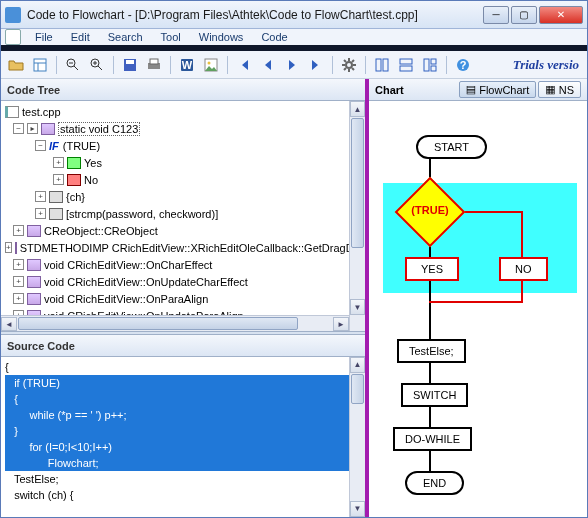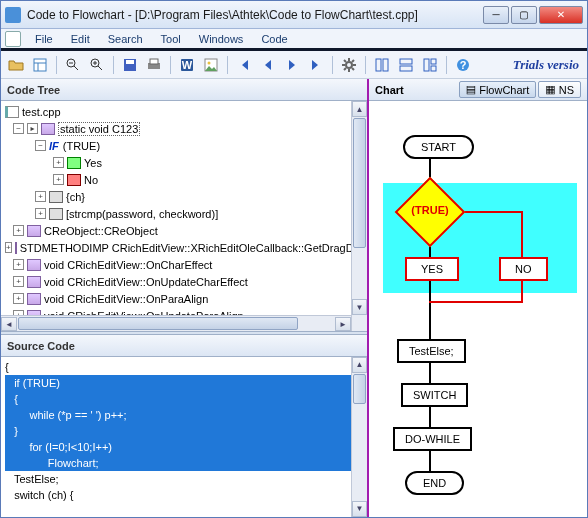--- a/index.html
+++ b/index.html
@@ -6,30 +6,30 @@
 body { background:#fff; }
 .window { width:588px; height:518px; border:1px solid #5a7ab8; background:#eef2fa; display:flex; flex-direction:column; }
 .titlebar { height:28px; background:linear-gradient(#f1f5fc,#d7e4f5); display:flex; align-items:center; padding:0 4px; border-bottom:1px solid #a0b5d8; }
 .titlebar-icon { width:16px; height:16px; background:#4a90d9; border-radius:2px; margin-right:6px; }
 .titlebar-text { flex:1; color:#1a1a1a; font-size:12px; }
 .winbtns { display:flex; gap:2px; }
 .winbtn { width:26px; height:18px; border:1px solid #7a8aa8; border-radius:2px; display:flex; align-items:center; justify-content:center; font-size:10px; }
 .winbtn.min { background:linear-gradient(#e8eff9,#c5d5ec); }
 .winbtn.max { background:linear-gradient(#e8eff9,#c5d5ec); }
 .winbtn.close { background:linear-gradient(#f28b82,#d93025); width:44px; color:#fff; }
-.menubar { height:22px; background:#f0f4fb; display:flex; align-items:center; padding:0 4px; gap:2px; border-bottom:3px solid #0f172a; }
+.menubar { height:22px; background:#f0f4fb; display:flex; align-items:center; padding:0 4px; gap:2px; border-bottom:6px solid #0f172a; }
 .menubar-icon { width:16px; height:16px; background:#fff; border:1px solid #8aa; border-radius:2px; margin-right:4px; }
 .menuitem { padding:2px 8px; color:#1a3c6e; cursor:default; }
 .toolbar { height:28px; background:#f0f4fb; display:flex; align-items:center; padding:0 4px; gap:2px; border-bottom:1px solid #c5d0e0; }
 .tbtn { width:22px; height:22px; display:flex; align-items:center; justify-content:center; border-radius:2px; cursor:default; }
 .tbtn svg { width:16px; height:16px; }
 .tsep { width:1px; height:18px; background:#b0c0d8; margin:0 3px; }
 .trial { margin-left:auto; font-style:italic; font-weight:bold; color:#2040a0; padding-right:4px; font-family:Georgia,serif; font-size:13px; }
 .content { flex:1; display:flex; overflow:hidden; }
-.leftpane { width:368px; display:flex; flex-direction:column; border-right:2px solid #a21caf; }
+.leftpane { width:368px; display:flex; flex-direction:column; border-right:4px solid #a21caf; }
 .rightpane { flex:1; display:flex; flex-direction:column; background:#fff; }
 .panehdr { height:22px; background:linear-gradient(#f4f7fc,#dce6f4); border-bottom:1px solid #a0b0c8; display:flex; align-items:center; padding:0 6px; font-weight:bold; color:#333; }
 .codetree { flex:0 0 230px; background:#fff; overflow:auto; position:relative; }
 .tree { padding:2px 4px; }
 .tn { display:flex; align-items:center; height:17px; white-space:nowrap; }
 .tn .tog { width:11px; height:11px; border:1px solid #888; background:#fff; display:flex; align-items:center; justify-content:center; font-size:8px; line-height:1; margin-right:3px; color:#444; }
 .tn .sp { display:inline-block; }
 .tn .ico { width:14px; height:12px; margin-right:3px; display:inline-block; }
 .tn .lbl { color:#000; }
 .tn.sel .lbl { border:1px dotted #666; padding:0 1px; }
@@ -342,21 +342,21 @@
       <div class="line" style="left:60px;top:136px;width:2px;height:20px"></div>
       <div class="line" style="left:94px;top:110px;width:60px;height:2px;background:#e00000"></div>
       <div class="line" style="left:152px;top:110px;width:2px;height:46px;background:#e00000"></div>
       <div class="line" style="left:60px;top:178px;width:2px;height:60px"></div>
       <div class="line" style="left:152px;top:178px;width:2px;height:24px;background:#e00000"></div>
       <div class="line" style="left:60px;top:200px;width:94px;height:2px;background:#e00000"></div>
       <div class="line" style="left:60px;top:260px;width:2px;height:22px"></div>
       <div class="line" style="left:60px;top:304px;width:2px;height:22px"></div>
       <div class="line" style="left:60px;top:348px;width:2px;height:22px"></div>
 
-      <div class="fc fc-start" style="left:34px;top:34px">START</div>
+      <div class="fc fc-start" style="left:47px;top:34px">START</div>
       <div class="fc fc-diamond" style="left:26px;top:86px">
             <div class="d"></div>
             <div class="t">(TRUE)</div>
           </div>
       <div class="fc fc-box" style="left:36px;top:156px">YES</div>
       <div class="fc fc-box" style="left:130px;top:156px">NO</div>
       <div class="fc fc-plain" style="left:28px;top:238px">TestElse;</div>
       <div class="fc fc-plain" style="left:24px;top:326px">DO-WHILE</div>
       <div class="fc fc-plain" style="left:32px;top:282px">SWITCH</div>
       <div class="fc fc-end" style="left:36px;top:370px">END</div>

